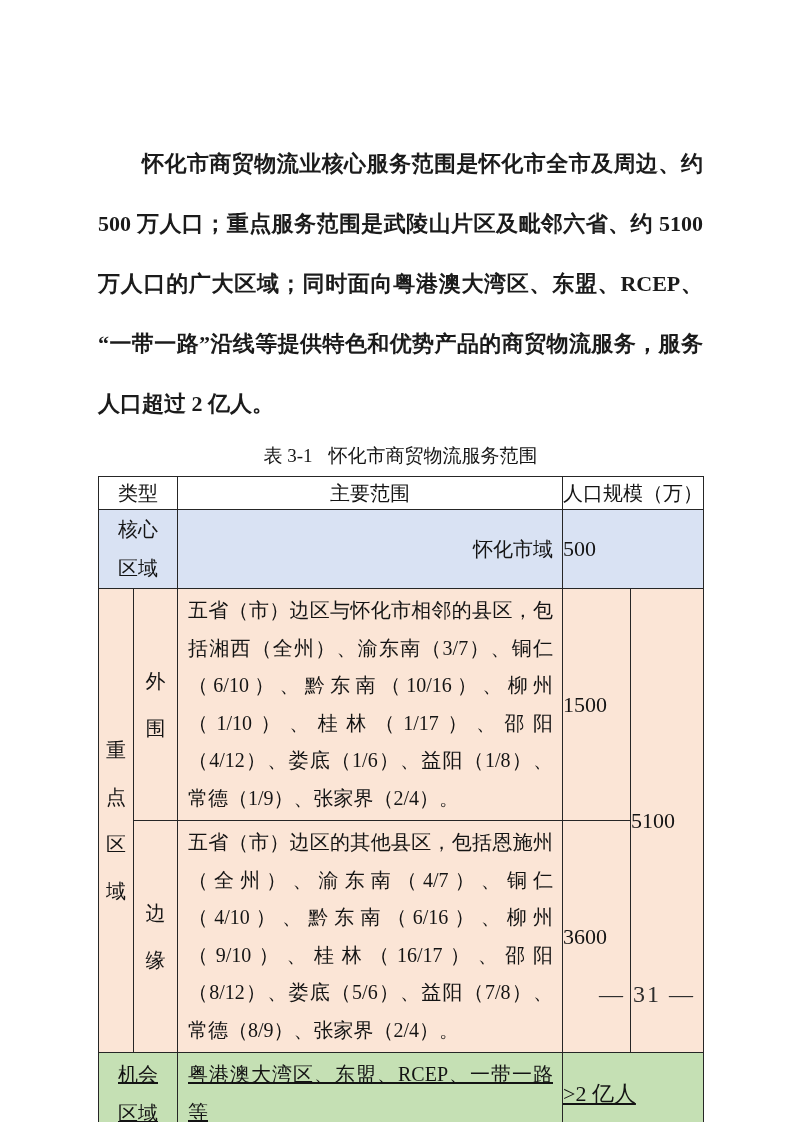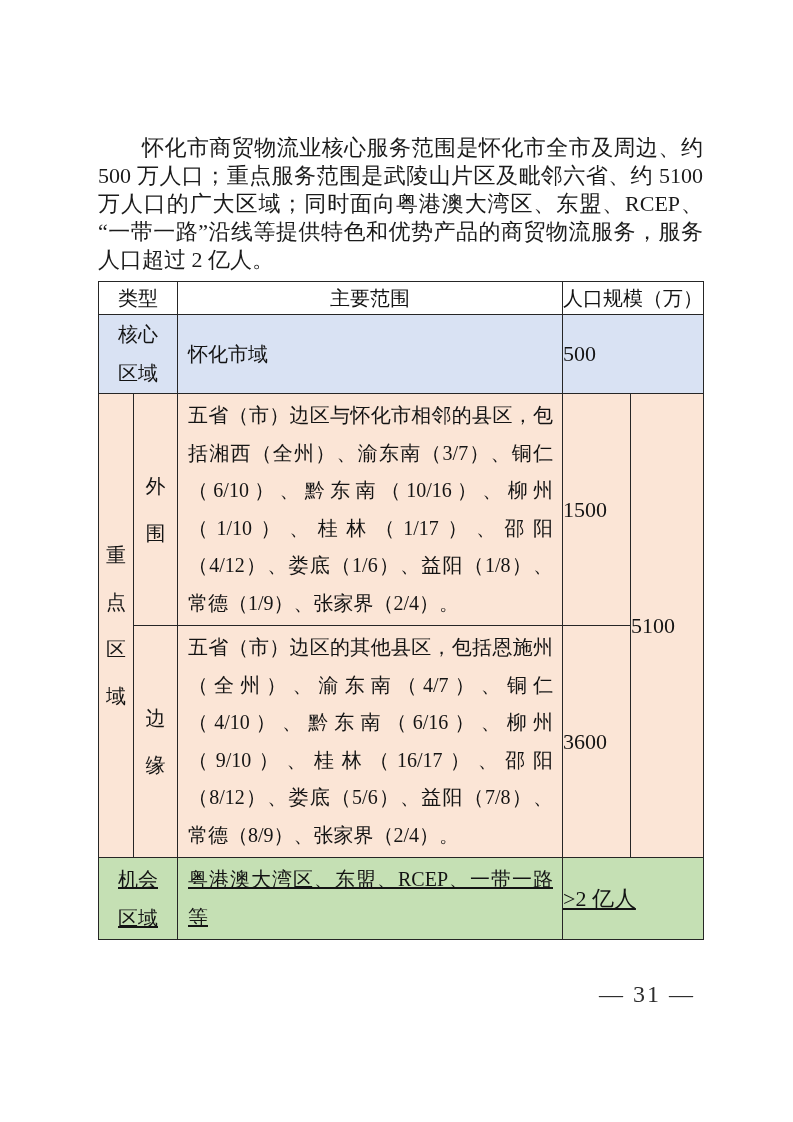--- a/index.html
+++ b/index.html
@@ -12,23 +12,24 @@
     color: #1b1b1b;
     overflow: hidden;
   }
   .content {
     position: absolute;
     left: 98px; top: 134px;
     width: 605px;
   }
   .body-paragraph {
     font-size: 22px;
-    line-height: 28px;
+    line-height: 60px;
     text-align: justify;
     text-indent: 2em;
+    font-weight: bold;
   }
   .table-caption {
     margin-top: 9px;
     text-align: center;
     font-size: 19px;
     color: #151515;
   }
   .caption-label { margin-right: 16px; }
   table.scope-table {
     margin-top: 7px;
@@ -53,21 +54,21 @@
   .cell-center { text-align: center; }
   .multiline   { white-space: pre-line; }
   .type-2line  { line-height: 39px; }
   .type-vert   { line-height: 47px; }
   .cell-text {
     text-align: justify;
     padding: 3px 9px 3px 10px;
     line-height: 37.5px;
   }
   .cell-text-simple {
-    text-align: left;
+    text-align: right;
     padding: 0 9px 0 10px;
     margin-top: 29px;
   }
   .cell-number { text-align: left; font-size: 22px; }
   .footer-page-number {
     position: absolute;
     top: 981px;
     right: 98px;
     font-size: 24px;
     color: #2e2e2e;
@@ -75,20 +76,23 @@
   }
 </style>
 </head>
 <body>
 
 <div class="page">
   <div class="content">
 
     <p class="body-paragraph">怀化市商贸物流业核心服务范围是怀化市全市及周边、约 500 万人口；重点服务范围是武陵山片区及毗邻六省、约 5100 万人口的广大区域；同时面向粤港澳大湾区、东盟、RCEP、“一带一路”沿线等提供特色和优势产品的商贸物流服务，服务人口超过 2 亿人。</p>
 
+    <div class="table-caption">
+      <span class="caption-label">表 3-1</span><span>怀化市商贸物流服务范围</span>
+    </div>
 
     <table class="scope-table">
       <colgroup>
         <col style="width:35px">
         <col style="width:44px">
         <col style="width:385px">
         <col style="width:68px">
         <col style="width:73px">
       </colgroup>
       <tbody>

